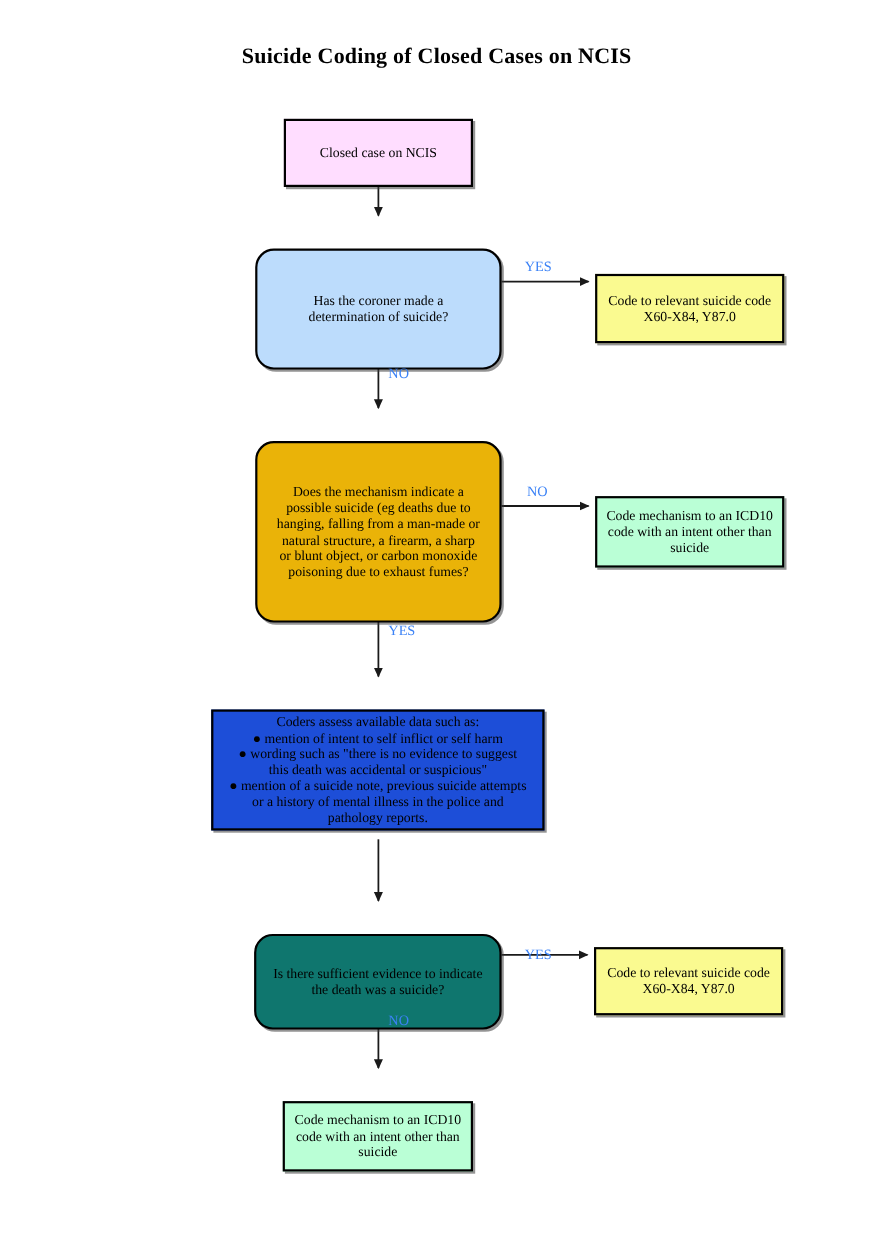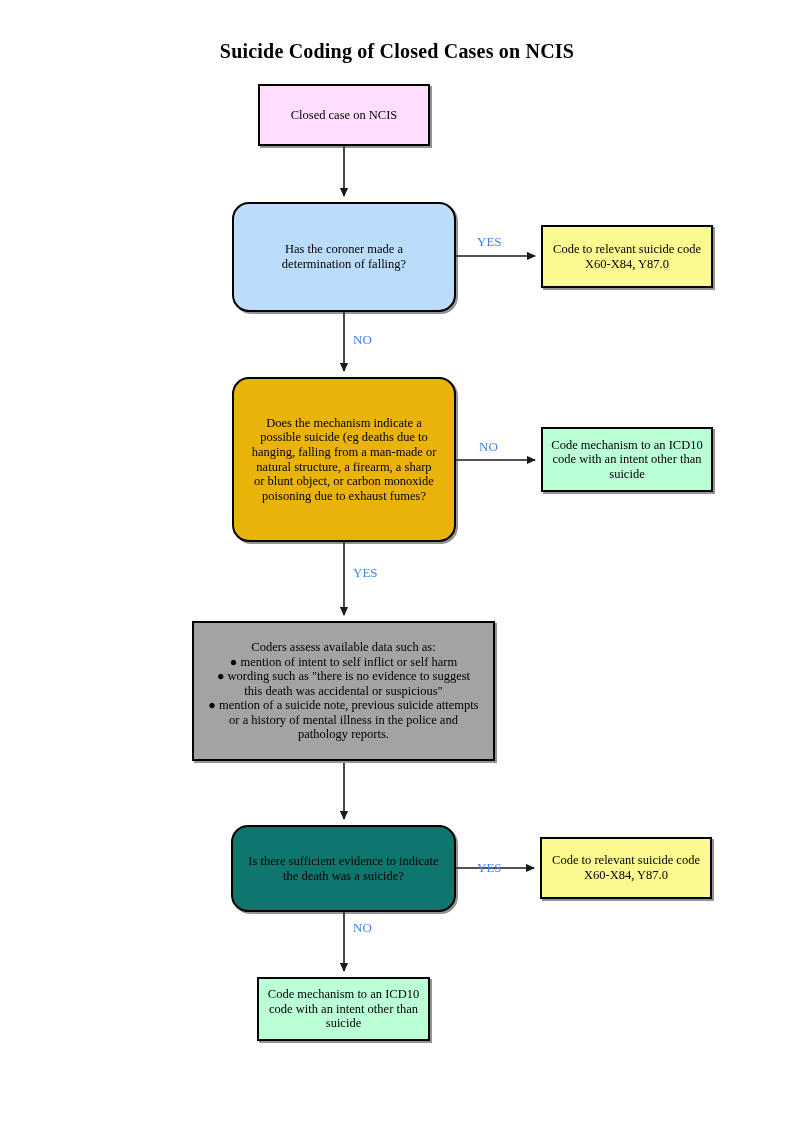--- a/index.html
+++ b/index.html
@@ -49,20 +49,21 @@
     width: 100%;
     padding: 0 6px;
     white-space: pre-line;
   }
   .node.rounded {
     border-radius: 17px;
     border-width: 2.5px;
   }
   .node.shadow {
     box-shadow: 2px 2px 0 0 rgba(60,60,60,0.55);
+    margin-top: 24px;
   }
   .edge-label {
     position: absolute;
     font-size: 13px;
     font-family: "Liberation Serif", "DejaVu Serif", serif;
     color: #3b82f6;
     z-index: 3;
     white-space: nowrap;
   }
 </style>
@@ -88,40 +89,40 @@
       <path d="M 344,912 L 344,971" stroke="#1a1a1a" stroke-width="1.6" fill="none" marker-end="url(#arrowhead)"></path>
     </g>
 </svg>
 
 <div id="nodes-layer">
     <div class="node shadow" style="left: 258px; top: 84px; width: 172px; height: 62px; background: rgb(255, 221, 255);">
       <span class="node-text">Closed case on NCIS</span>
     </div>
     <div class="node shadow rounded" style="left: 232px; top: 202px; width: 224px; height: 110px; background: rgb(188, 220, 252);">
       <span class="node-text">Has the coroner made a
-determination of falling?</span>
+determination of suicide?</span>
     </div>
     <div class="node shadow" style="left: 541px; top: 225px; width: 172px; height: 63px; background: rgb(250, 250, 144);">
       <span class="node-text">Code to relevant suicide code
 X60-X84, Y87.0</span>
     </div>
     <div class="node shadow rounded" style="left: 232px; top: 377px; width: 224px; height: 165px; background: #eab308;">
       <span class="node-text">Does the mechanism indicate a
 possible suicide (eg deaths due to
 hanging, falling from a man-made or
 natural structure, a firearm, a sharp
 or blunt object, or carbon monoxide
 poisoning due to exhaust fumes?</span>
     </div>
     <div class="node shadow" style="left: 541px; top: 427px; width: 172px; height: 65px; background: rgb(186, 255, 214);">
       <span class="node-text">Code mechanism to an ICD10
 code with an intent other than
 suicide</span>
     </div>
-    <div class="node shadow" style="left: 192px; top: 621px; width: 303px; height: 140px; background: #a3a3a3;">
+    <div class="node shadow" style="left: 192px; top: 621px; width: 303px; height: 110px; background: #1d4ed8;">
       <span class="node-text">Coders assess available data such as:
 ● mention of intent to self inflict or self harm
 ● wording such as "there is no evidence to suggest
 this death was accidental or suspicious"
 ● mention of a suicide note, previous suicide attempts
 or a history of mental illness in the police and
 pathology reports.</span>
     </div>
     <div class="node shadow rounded" style="left: 231px; top: 825px; width: 225px; height: 87px; background: #0f766e;">
       <span class="node-text">Is there sufficient evidence to indicate

